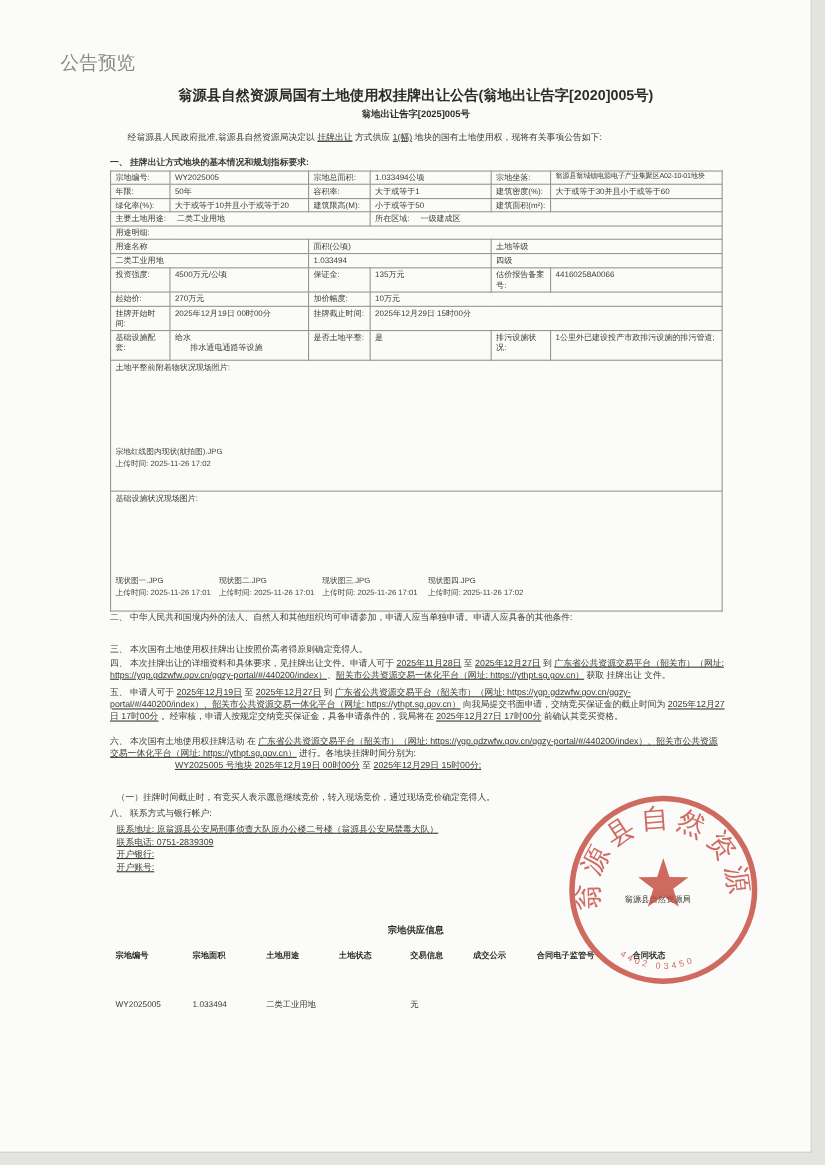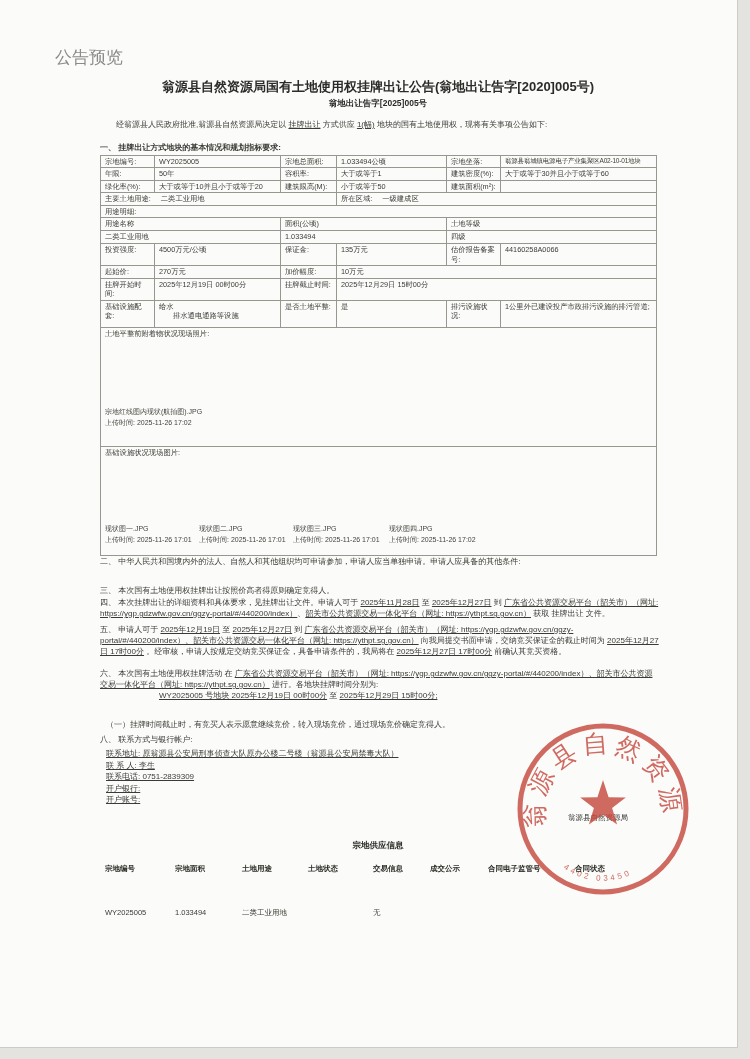--- a/index.html
+++ b/index.html
@@ -189,21 +189,20 @@
   <div class="abs para s2">二、 中华人民共和国境内外的法人、自然人和其他组织均可申请参加，申请人应当单独申请。申请人应具备的其他条件:</div>
   <div class="abs para s3">三、 本次国有土地使用权挂牌出让按照价高者得原则确定竞得人。</div>
   <div class="abs para s4"><span>四、 本次挂牌出让的详细资料和具体要求，见挂牌出让文件。申请人可于 </span><span class="u">2025年11月28日</span><span> 至 </span><span class="u">2025年12月27日</span><span> 到 </span><span class="u">广东省公共资源交易平台（韶关市）（网址: https://ygp.gdzwfw.gov.cn/ggzy-portal/#/440200/index）</span><span>、</span><span class="u">韶关市公共资源交易一体化平台（网址: https://ythpt.sg.gov.cn）</span><span> 获取 挂牌出让 文件。</span></div>
   <div class="abs para s5"><span>五、 申请人可于 </span><span class="u">2025年12月19日</span><span> 至 </span><span class="u">2025年12月27日</span><span> 到 </span><span class="u">广东省公共资源交易平台（韶关市）（网址: https://ygp.gdzwfw.gov.cn/ggzy-portal/#/440200/index）、韶关市公共资源交易一体化平台（网址: https://ythpt.sg.gov.cn）</span><span> 向我局提交书面申请，交纳竞买保证金的截止时间为 </span><span class="u">2025年12月27日 17时00分</span><span> 。经审核，申请人按规定交纳竞买保证金，具备申请条件的，我局将在 </span><span class="u">2025年12月27日 17时00分</span><span> 前确认其竞买资格。</span></div>
   <div class="abs para s6"><span>六、 本次国有土地使用权挂牌活动 在 </span><span class="u">广东省公共资源交易平台（韶关市）（网址: https://ygp.gdzwfw.gov.cn/ggzy-portal/#/440200/index）、韶关市公共资源交易一体化平台（网址: https://ythpt.sg.gov.cn）</span><span> 进行。各地块挂牌时间分别为:</span></div>
   <div class="abs para s6b"><span class="u">WY2025005 号地块 2025年12月19日 00时00分</span><span> 至 </span><span class="u">2025年12月29日 15时00分;</span></div>
   <div class="abs para s7a">（一）挂牌时间截止时，有竞买人表示愿意继续竞价，转入现场竞价，通过现场竞价确定竞得人。</div>
   <div class="abs para s8">八、 联系方式与银行帐户:</div>
   <div class="abs para contact">
     <div>联系地址: 原翁源县公安局刑事侦查大队原办公楼二号楼（翁源县公安局禁毒大队）</div>
-    <div>联 系 人: 李生</div>
     <div>联系电话: 0751-2839309</div>
     <div>开户银行:</div>
     <div>开户账号:</div>
   </div>
 
   <div class="abs seal-caption">翁源县自然资源局</div>
 
   <svg class="abs seal-svg" width="182" height="182" viewBox="0 0 182 182">
     <defs>
       <path id="arcTop" d="M 33.6 111.5 A 60 60 0 1 1 148.4 111.5" fill="none"></path>

